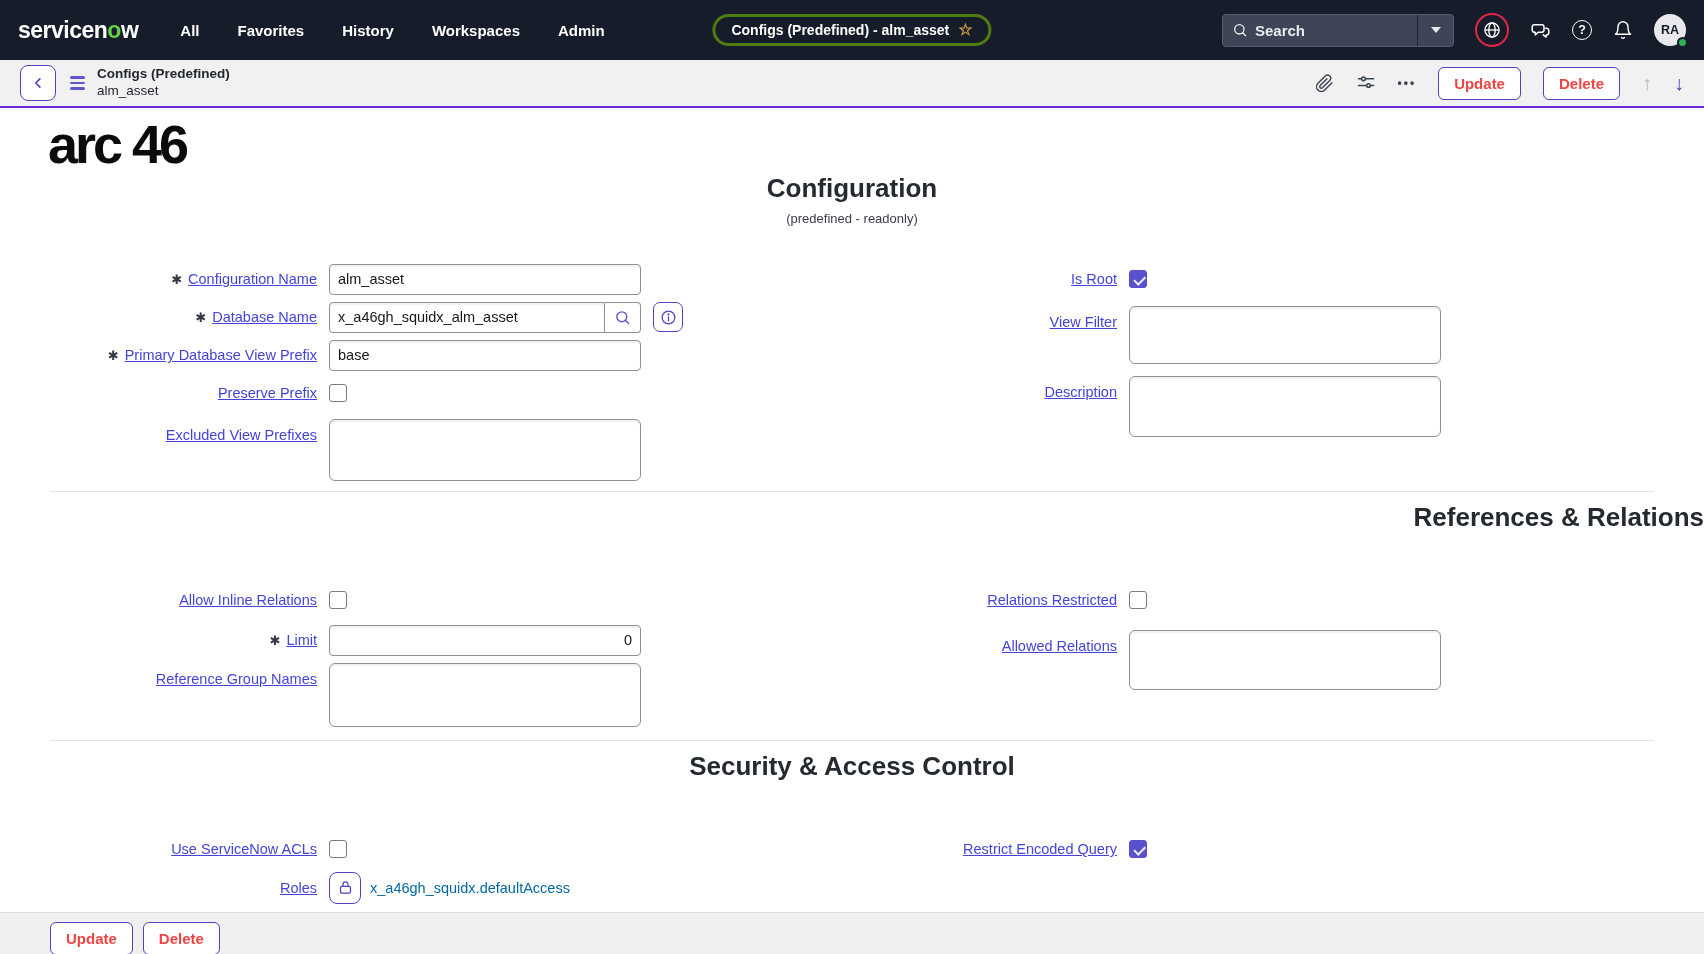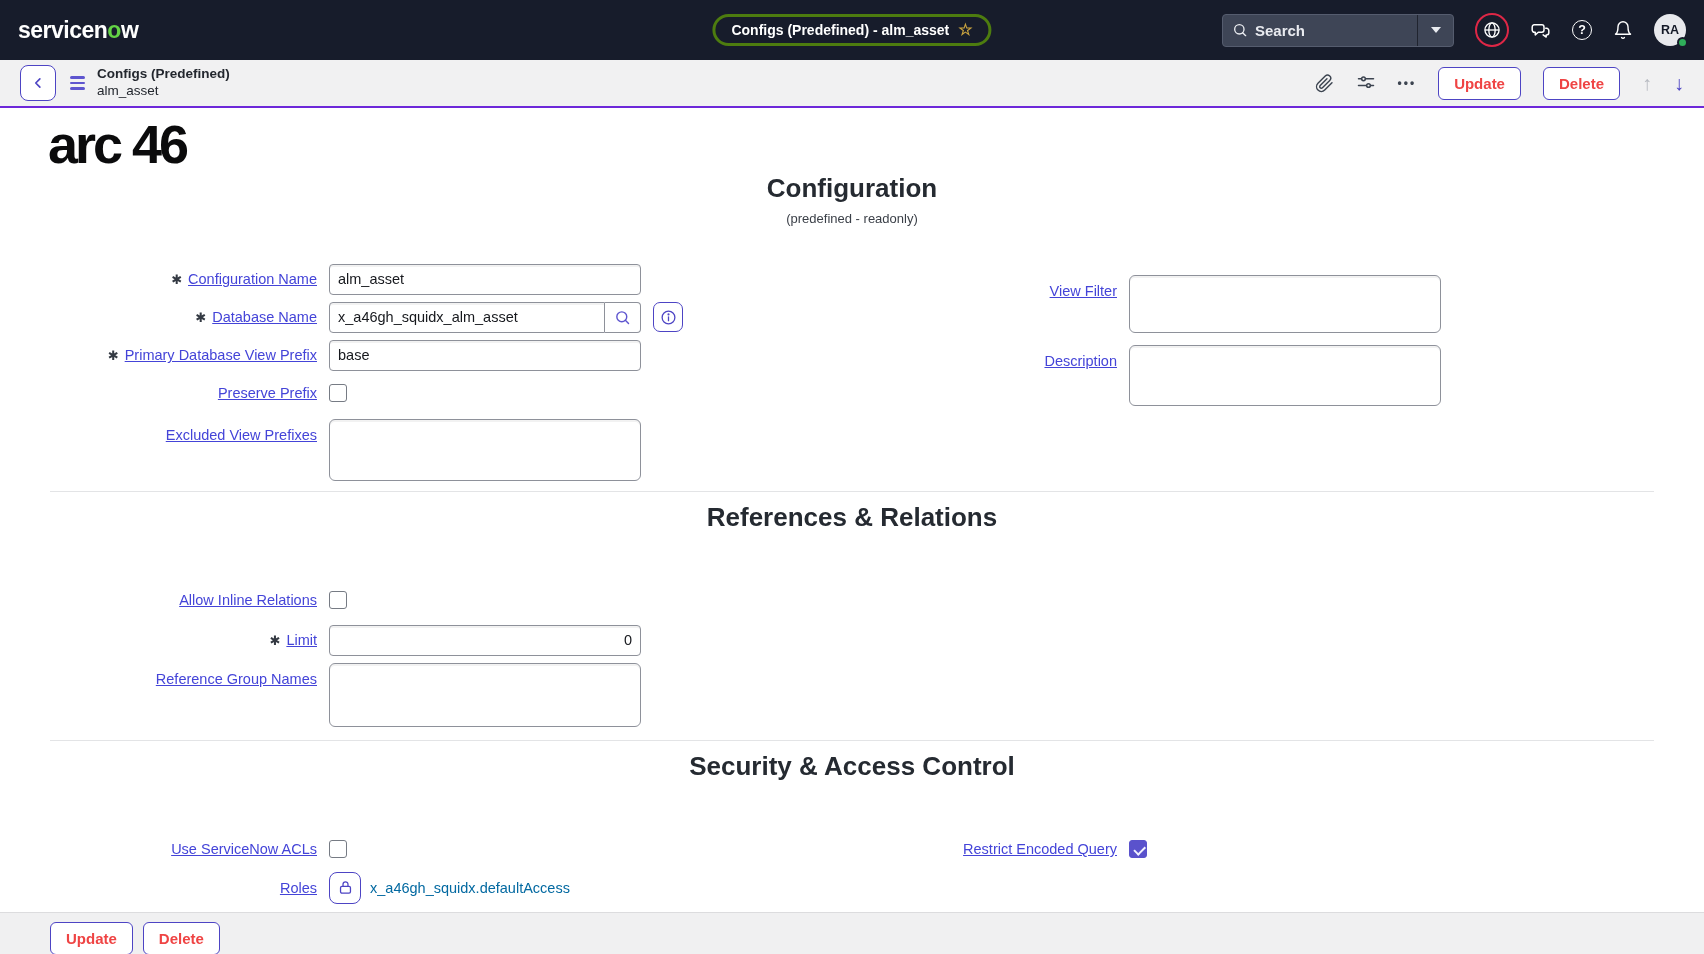--- a/index.html
+++ b/index.html
@@ -99,36 +99,43 @@
     background:#fff; position:relative; cursor:pointer; flex:0 0 auto; }
   .cbx.checked { background:#5a52cc; border-color:#5a52cc; }
   .cbx.checked::after { content:""; position:absolute; left:4px; top:4.5px; width:9px;
     height:4.5px; border-left:2px solid #f2f2ff; border-bottom:2px solid #f2f2ff;
     transform:rotate(-45deg); }
   .lock-btn { width:32px; height:32px; border:1.5px solid #4d44c4; border-radius:8px;
     background:#fff; display:flex; align-items:center; justify-content:center; cursor:pointer; }
   .roles-val { margin-left:9px; font-size:14.5px; color:#0369a1; }
 
   .section-gap1 { margin-top:38px; }
-  .h-refs { margin-top:10px; margin-bottom:52px; }
+  .h-refs { margin-top:10px; margin-bottom:52px;text-align:right; }
   .h-sec  { margin-top:10px; margin-bottom:52px; }
   .div-refs { margin-top:3px; }
   .div-sec { margin-top:6px; }
   .limit-row { margin-top:2px; }
 
   
   .footer { height:52px; background:#f0f0f1; border-top:1px solid #dcdcde;
     display:flex; align-items:center; gap:10px; padding-left:50px; }
 </style>
 </head>
 <body>
 
 <header class="topnav">
   <div class="brand"><span>servicen</span><span class="green-o">o</span><span>w</span></div>
 
+  <nav class="nav-items">
+    <span class="nav-item">All</span>
+    <span class="nav-item">Favorites</span>
+    <span class="nav-item">History</span>
+    <span class="nav-item">Workspaces</span>
+    <span class="nav-item">Admin</span>
+  </nav>
 
   <div class="context-pill">
     <span>Configs (Predefined) - alm_asset</span>
     <span class="star">☆</span>
   </div>
 
   <div class="topnav-right">
     <div class="searchbox">
       <svg width="16" height="16" viewBox="0 0 24 24" fill="none" stroke="#eceef2" stroke-width="2" stroke-linecap="round">
           <circle cx="11" cy="11" r="7"></circle>
@@ -257,20 +264,26 @@
       </div>
       <div class="frow top" style="margin-top:10px;">
         <span class="lbl-cell">
             <span class="flabel">Excluded View Prefixes</span>
           </span>
         <textarea class="tarea" style="height: 62px;"></textarea>
       </div>
     </div>
 
     <div class="fcol-right">
+      <div class="frow">
+        <span class="lbl-cell">
+            <span class="flabel">Is Root</span>
+          </span>
+        <span class="cbx checked"></span>
+      </div>
       <div class="frow top" style="margin-top:11px;">
         <span class="lbl-cell">
             <span class="flabel">View Filter</span>
           </span>
         <textarea class="tarea" style="height: 58px;"></textarea>
       </div>
       <div class="frow top" style="margin-top:12px;">
         <span class="lbl-cell">
             <span class="flabel">Description</span>
           </span>
@@ -295,20 +308,34 @@
             <span class="req">✱</span>
             <span class="flabel">Limit</span>
           </span>
         <input class="tin num" value="0" style="">
       </div>
       <div class="frow top" style="margin-top:6px;">
         <span class="lbl-cell">
             <span class="flabel">Reference Group Names</span>
           </span>
         <textarea class="tarea" style="height: 64px;"></textarea>
+      </div>
+    </div>
+    <div class="fcol-right">
+      <div class="frow">
+        <span class="lbl-cell">
+            <span class="flabel">Relations Restricted</span>
+          </span>
+        <span class="cbx"></span>
+      </div>
+      <div class="frow top" style="margin-top:14px;">
+        <span class="lbl-cell">
+            <span class="flabel">Allowed Relations</span>
+          </span>
+        <textarea class="tarea" style="height: 60px;"></textarea>
       </div>
     </div>
   </div>
 
   <hr class="divider div-sec">
   <h1 class="sec-heading h-sec">Security &amp; Access Control</h1>
 
   <div class="form-cols">
     <div class="fcol-left">
       <div class="frow">

